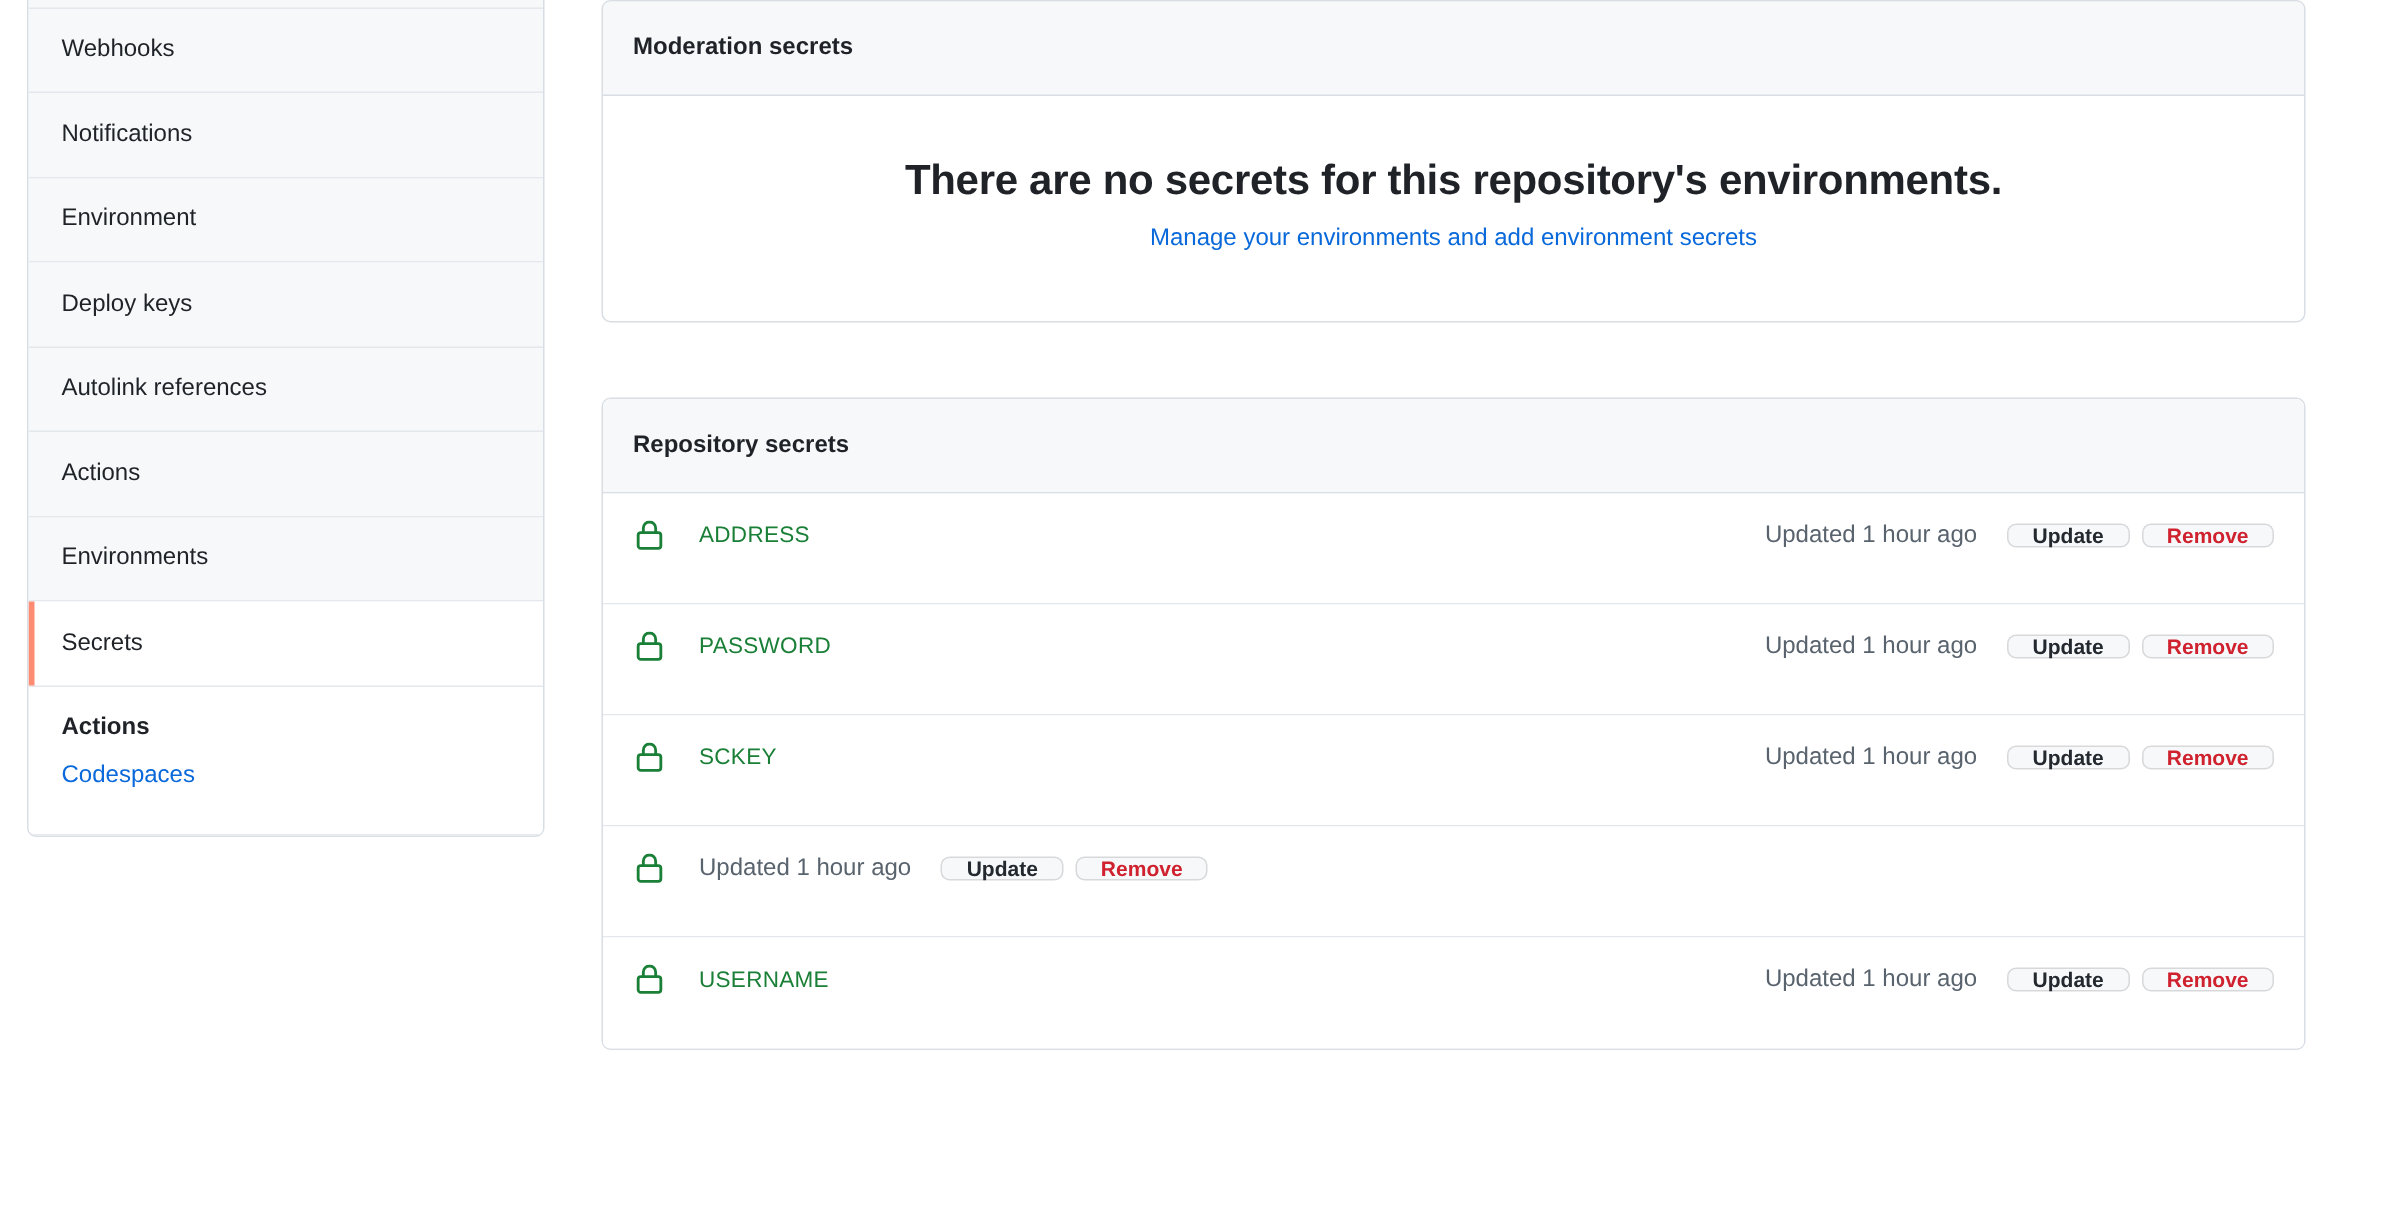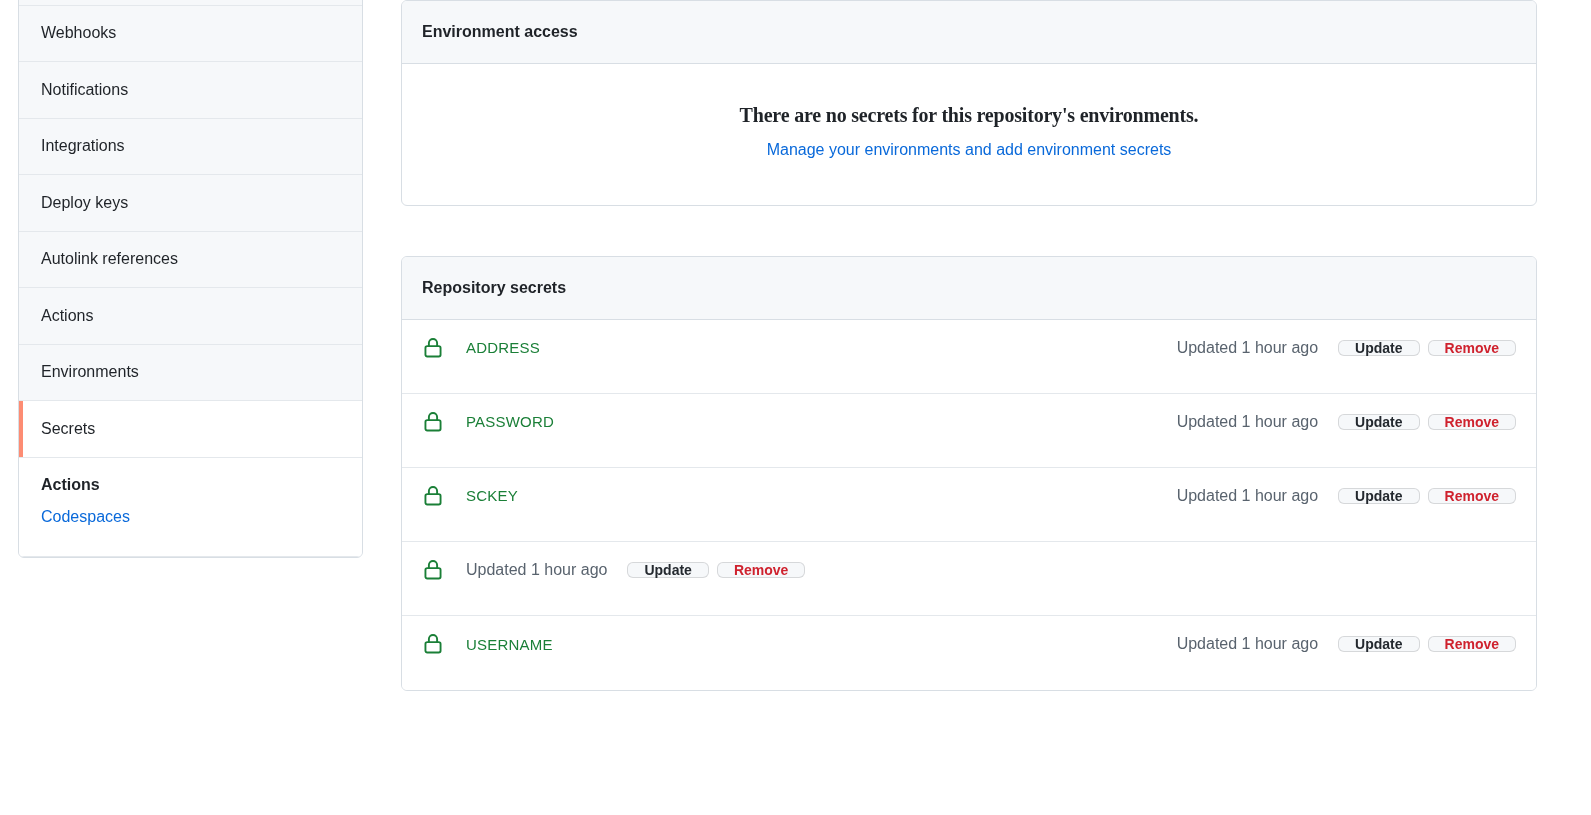--- a/index.html
+++ b/index.html
@@ -106,26 +106,25 @@
     font-weight: 600;
     color: #1f2328;
   }
 
   
   .empty-body {
     padding: 40px 24px 46px 24px;
     text-align: center;
   }
   .empty-title {
-    font-size: 20px;
+    font-size: 28px;
     font-weight: 600;
     color: #1f2328;
     margin: 0 0 14px 0;
     letter-spacing: -0.2px;
-    font-family: Liberation Serif, serif;
   }
   .empty-desc {
     font-size: 16px;
     color: #59636e;
     margin: 0 0 22px 0;
     line-height: 1.5;
   }
   .empty-link {
     font-size: 16px;
     color: #0969da;
@@ -188,36 +187,36 @@
 </style>
 </head>
 <body>
 
 <div class="page">
 
   <nav class="sidebar" id="sidebar">
       <a class="nav-item">Branches</a>
       <a class="nav-item">Webhooks</a>
       <a class="nav-item">Notifications</a>
-      <a class="nav-item">Integrations</a>
+      <a class="nav-item">Environment</a>
       <a class="nav-item">Deploy keys</a>
       <a class="nav-item">Autolink references</a>
       <a class="nav-item">Actions</a>
       <a class="nav-item">Environments</a>
       <a class="nav-item selected">Secrets</a>
       <div class="nav-subgroup">
         <div class="nav-subgroup-title">Actions</div>
         <a class="nav-sublink">Codespaces</a>
       </div>
     </nav>
 
   <div class="main">
 
     <section class="card">
-      <div class="card-header">Environment access</div>
+      <div class="card-header">Moderation secrets</div>
       <div class="empty-body">
         <h2 class="empty-title">There are no secrets for this repository's environments.</h2>
         <a class="empty-link">Manage your environments and add environment secrets</a>
       </div>
     </section>
 
     <div class="card-gap"></div>
 
     <section class="card">
       <div class="card-header">Repository secrets</div>

